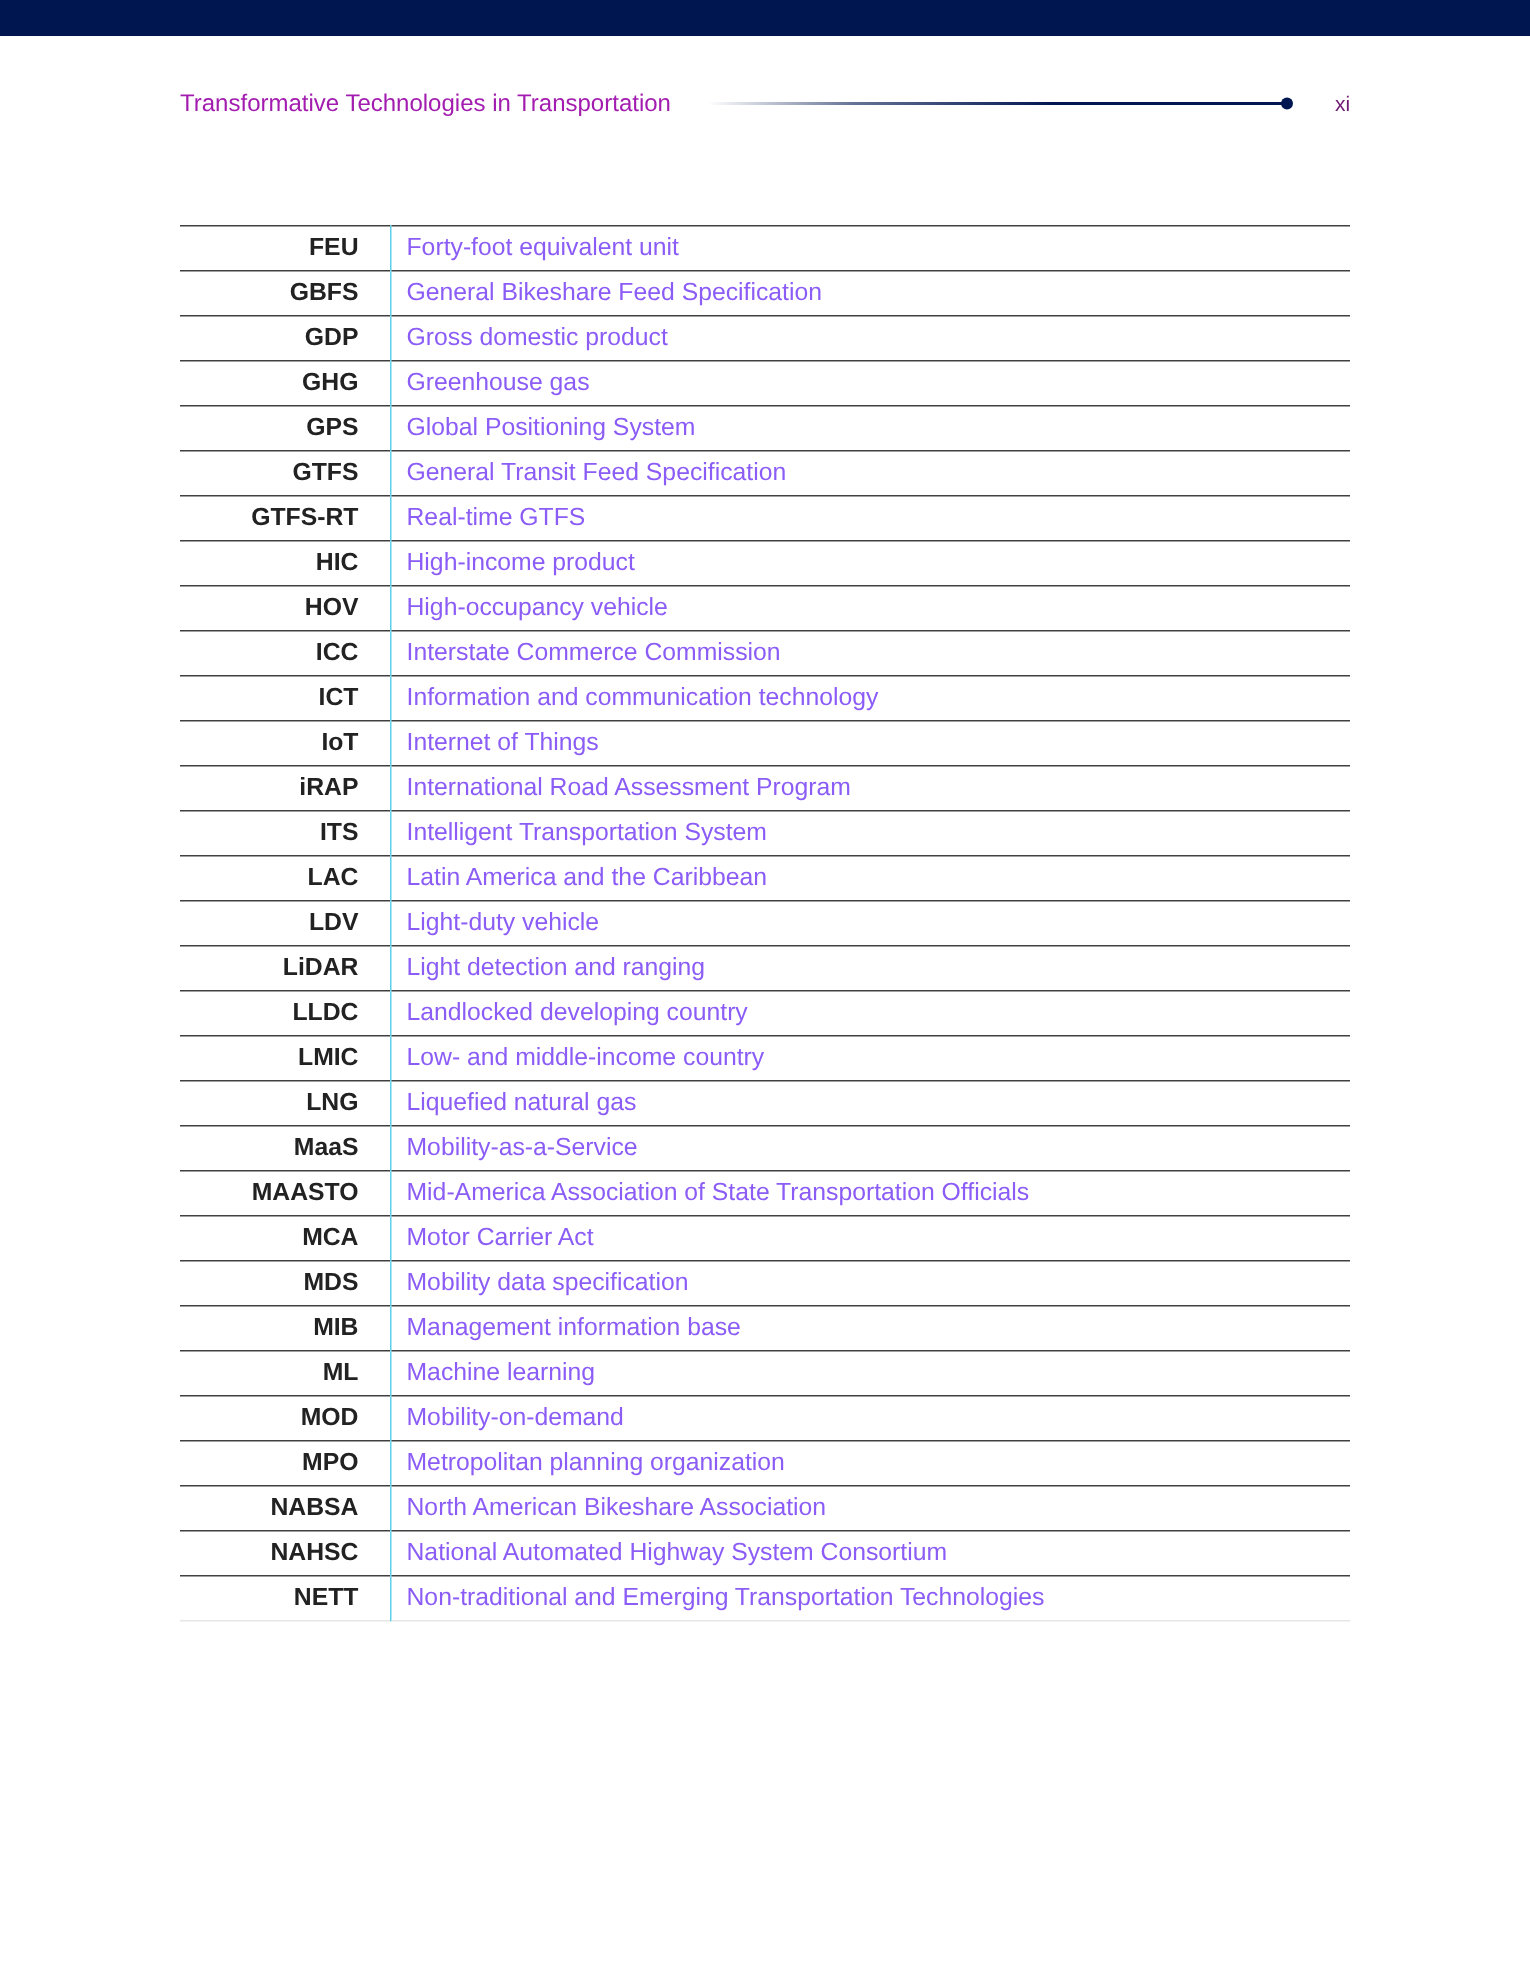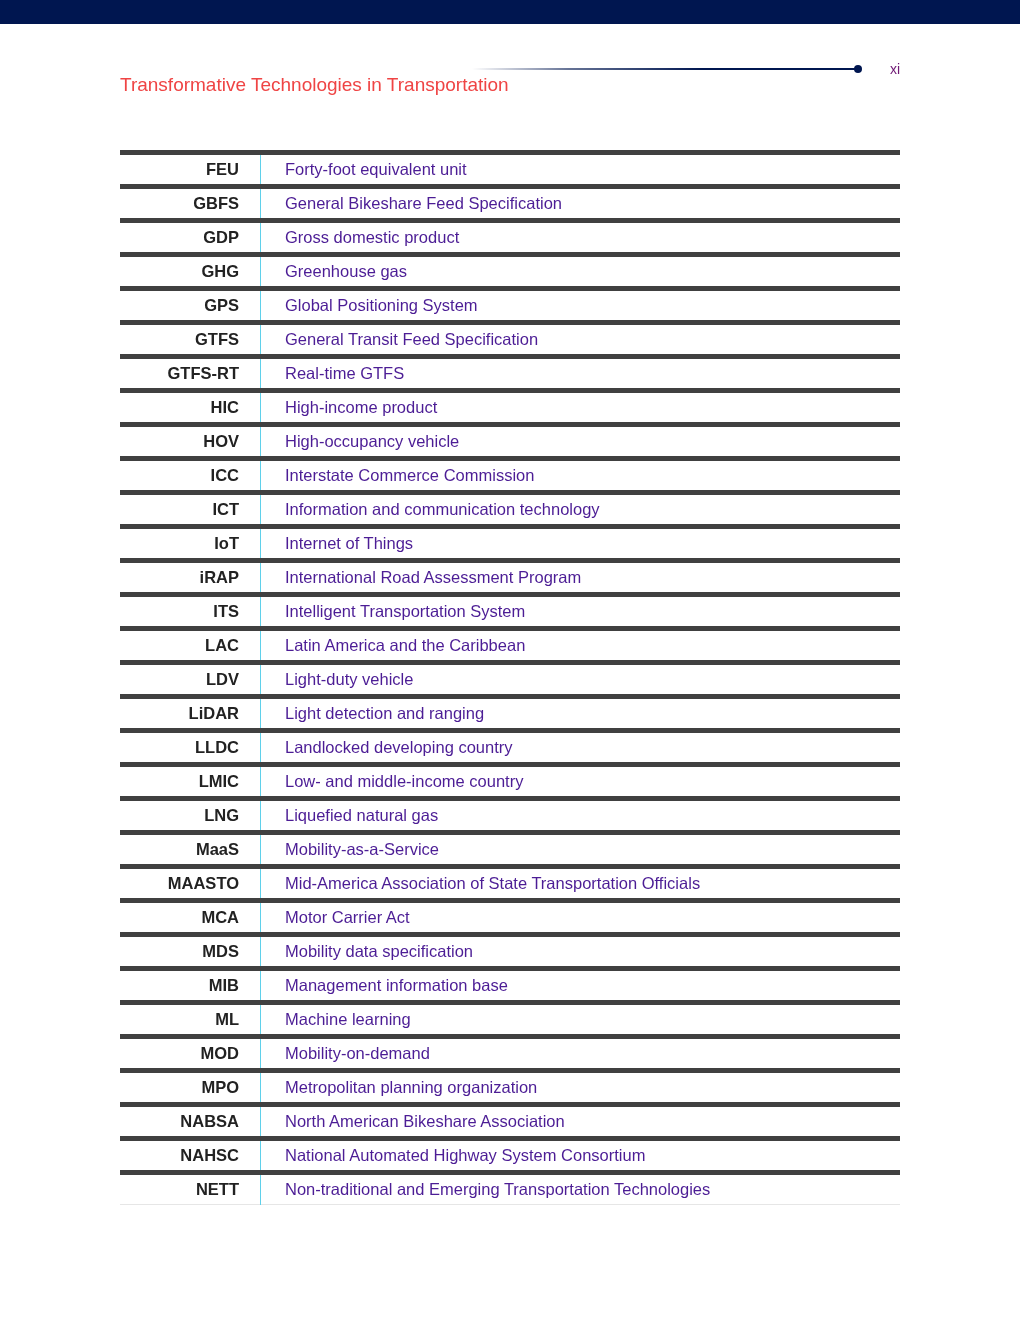--- a/index.html
+++ b/index.html
@@ -1,28 +1,28 @@
 <!DOCTYPE html>
 <html><head>
 <meta charset="utf-8">
 <style>
   html, body { margin: 0; padding: 0; }
   body { width: 1020px; height: 1320px; background: #ffffff; position: relative; font-family: "Liberation Sans", sans-serif; color: #222222; overflow: hidden; }
   .top-band { position: absolute; left: 0; top: 0; width: 1020px; height: 24px; background: #001650; }
   .running-header { position: absolute; left: 120px; top: 58px; width: 782px; height: 24px; }
-  .header-title { position: absolute; left: 0; top: 16px; font-size: 19px; color: #ef4444; white-space: nowrap; }
+  .header-title { position: absolute; left: 0; top: 3px; font-size: 16px; color: #a21caf; white-space: nowrap; }
   .header-rule { position: absolute; left: 352px; top: 10px; width: 385px; height: 2px; background: linear-gradient(to right, rgba(0,22,80,0) 0%, rgba(0,22,80,0.6) 25%, #001650 60%, #001650 100%); }
   .header-dot { position: absolute; left: 734px; top: 7px; width: 8px; height: 8px; border-radius: 50%; background: #001650; }
   .page-number { position: absolute; left: 770px; top: 3px; font-size: 14px; color: #701a75; }
   .acronym-table { position: absolute; left: 120px; top: 150px; width: 780px; border-collapse: collapse; }
-  .acronym-table tr { height: 30px; border-top: 5px solid #404040; }
+  .acronym-table tr { height: 30px; border-top: 1px solid #404040; }
   .acronym-table tr:last-child { border-bottom: 1px solid #e6e6e6; }
   .acronym-table td { padding: 0; height: 29px; vertical-align: middle; font-size: 16.5px; }
   .acronym-table td.abbr { width: 119px; text-align: right; padding-right: 21px; font-weight: bold; color: #222222; border-right: 1.5px solid #5fd0ea; }
-  .acronym-table td.def { padding-left: 24px; color: #4c1d95; }
+  .acronym-table td.def { padding-left: 10px; color: #8b5cf6; }
 </style>
 </head>
 <body>
 
 <div class="top-band"></div>
 
 <div class="running-header">
   <span class="header-title">Transformative Technologies in Transportation</span>
   <div class="header-rule"></div>
   <div class="header-dot"></div>

